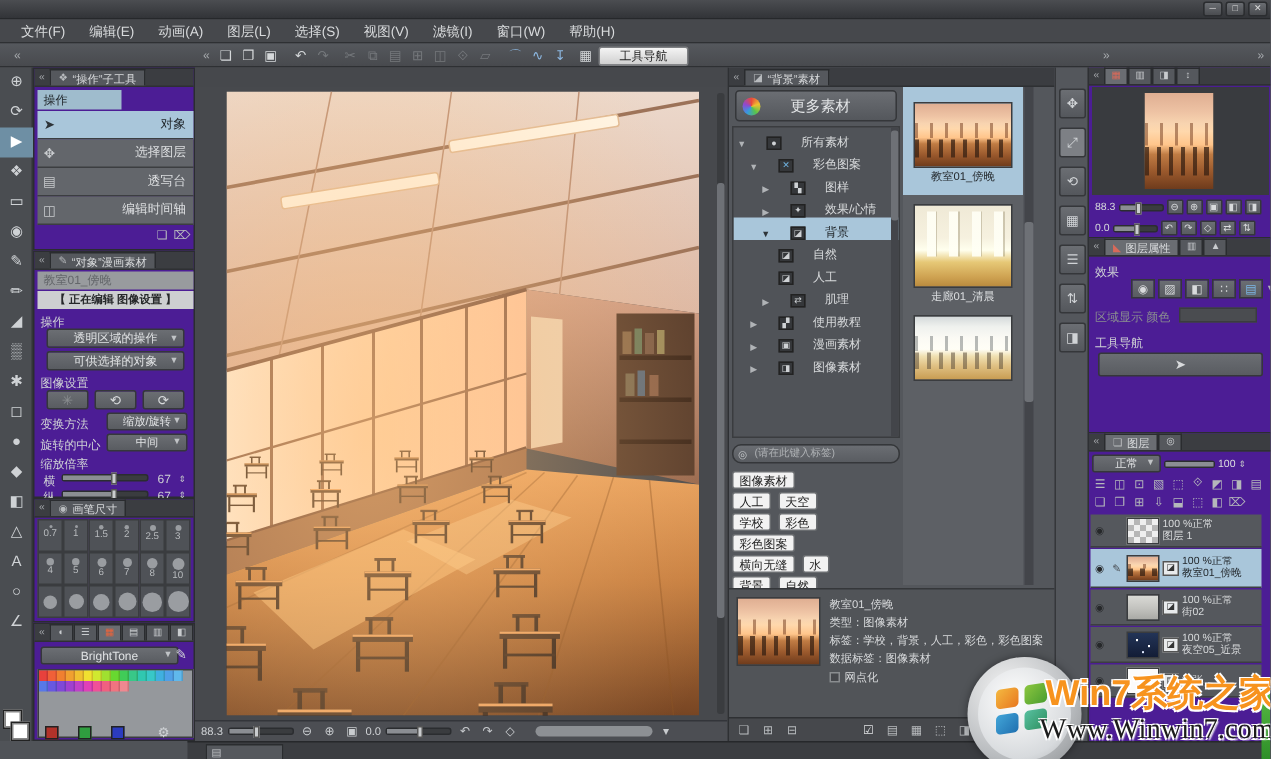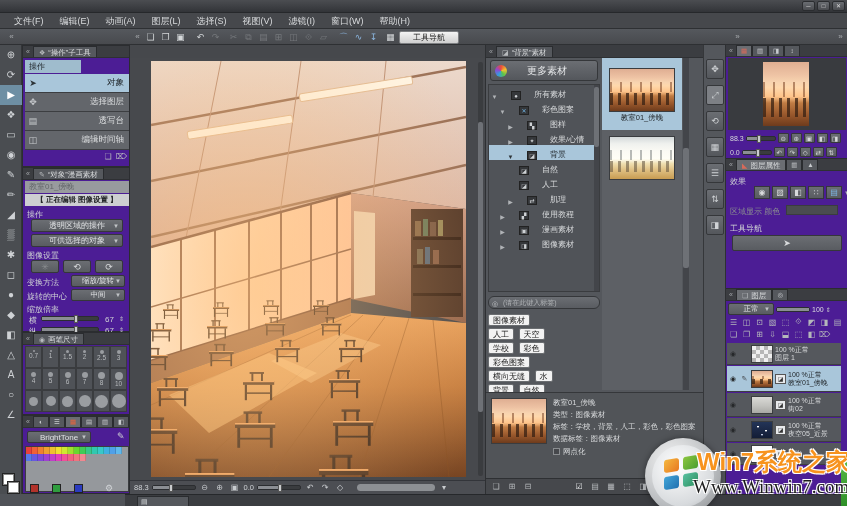--- a/index.html
+++ b/index.html
@@ -379,21 +379,21 @@
   <div class="panel" style="left:22px;top:415px;width:108px;height:79px">
     <div class="phead">
       <span class="collapse">«</span>
       <span class="icotab">◐</span>
       <span class="icotab">☰</span>
       <span class="icotab" style="background:#6a6d72"><span style="color:#e8643c">▦</span></span>
       <span class="icotab">▤</span>
       <span class="icotab">▥</span>
       <span class="icotab">◧</span>
     </div>
-    <div class="dd" style="position:absolute;left:4px;top:15px;width:64px;height:12px;font-size:8px">
+    <div class="dd" style="position:absolute;left:4px;top:15px;width:92px;height:12px;font-size:8px">
         <span>BrightTone</span>
         <span class="dda">▼</span>
       </div>
     <span class="abs" style="left:94px;top:15px;font-size:9px;color:#cfd2d5">✎</span>
     <div class="abs" style="left:2px;top:30px;width:104px;height:46px;background:#95989c;border:1px solid #3a3c3f">
       <span class="swatch" style="left: 0px; top: 0px; background: rgb(232, 65, 60);"></span>
       <span class="swatch" style="left: 6px; top: 0px; background: rgb(240, 96, 56);"></span>
       <span class="swatch" style="left: 12px; top: 0px; background: rgb(240, 128, 48);"></span>
       <span class="swatch" style="left: 18px; top: 0px; background: rgb(240, 160, 48);"></span>
       <span class="swatch" style="left: 24px; top: 0px; background: rgb(240, 192, 48);"></span>
@@ -654,20 +654,24 @@
       <span class="tagpill">水</span><br>
       <span class="tagpill">背景</span>
       <span class="tagpill">自然</span>
     </div>
     <div class="matlist">
       <div class="mitem sel" style="padding-top:10px;padding-bottom:6px">
         <div class="mthumb th th-evening"></div>
         <div class="mlabel">教室01_傍晚</div>
       </div>
       <div class="mitem">
+        <div class="mthumb th th-corridor" style="height:56px"></div>
+        <div class="mlabel">走廊01_清晨</div>
+      </div>
+      <div class="mitem">
         <div class="mthumb th th-day"></div>
       </div>
     </div>
     <div class="mlscroll">
         <span class="vthumb" style="top:90px;height:120px"></span>
       </div>
     <div class="matinfo">
       <div class="ithumb th th-evening"></div>
       <div class="iline" style="top:5px">教室01_傍晚</div>
       <div class="iline" style="top:17px">类型：图像素材</div>

